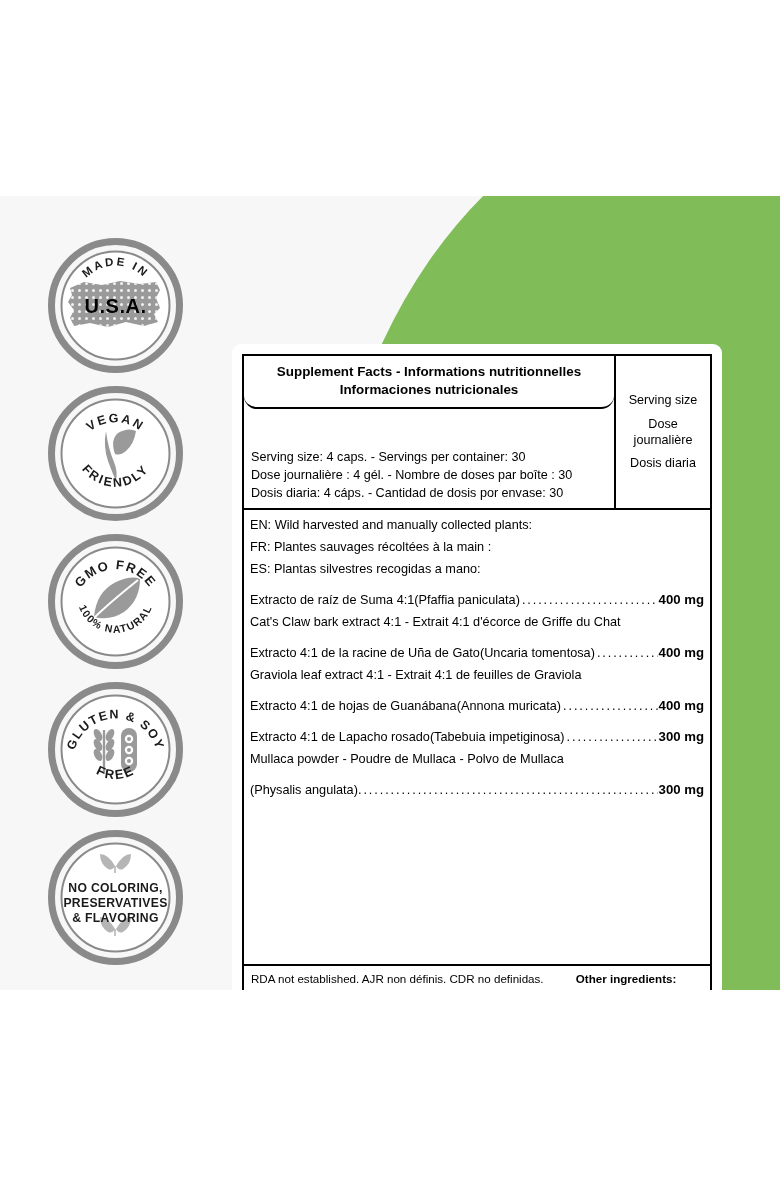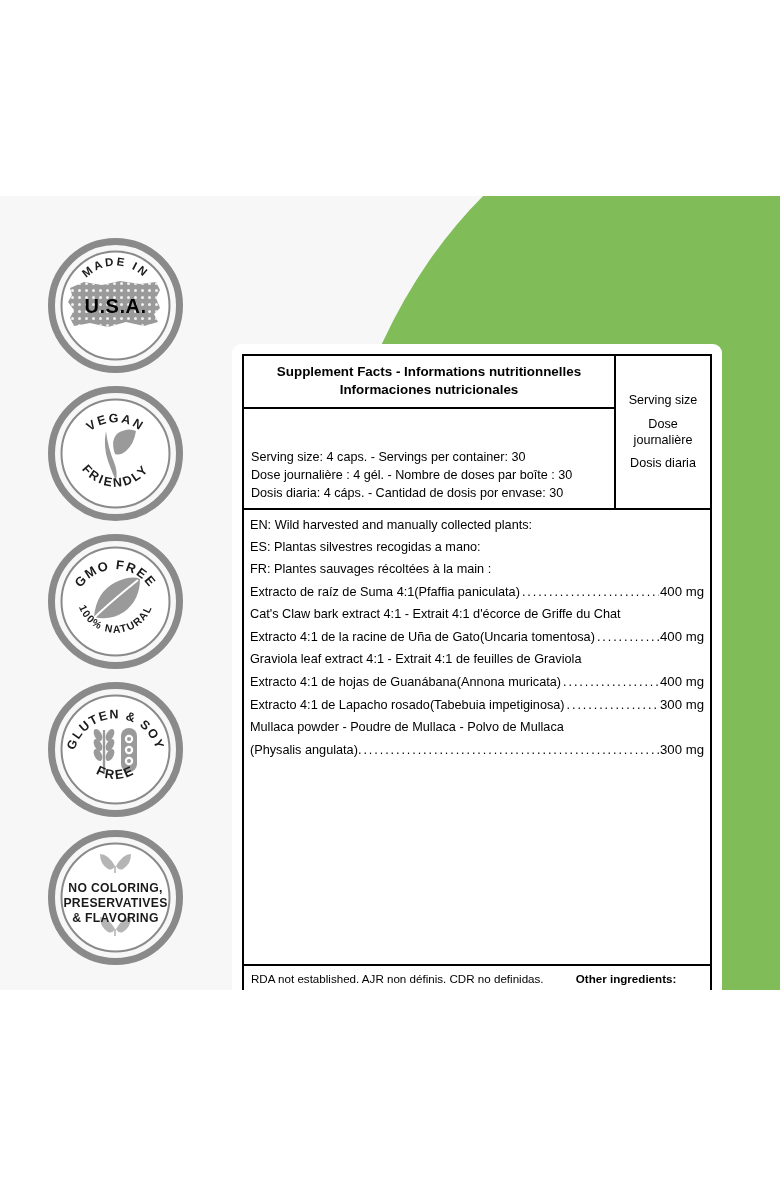--- a/index.html
+++ b/index.html
@@ -79,20 +79,21 @@
 
   .facts-top {
     display: flex;
     border-bottom: 2px solid #000;
   }
   .facts-top-left { flex: 1 1 auto; }
   .facts-title-cell {
     border-bottom: 2px solid #000;
     padding: 7px 6px 8px;
     text-align: center;
+    border-radius: 13px;
   }
   .facts-title-cell div {
     font-size: 13.4px;
     font-weight: bold;
     line-height: 1.35;
     color: #000;
   }
   .serving-cell { padding: 4px 7px 5px; margin-top: 36px; }
   .serving-cell div {
     font-size: 12.6px;
@@ -136,22 +137,23 @@
   .ing-latin { flex: 0 0 auto; }
   .ing-dots {
     flex: 1 1 auto;
     overflow: hidden;
     white-space: nowrap;
     letter-spacing: 1.9px;
     margin: 0 1px 0 2px;
   }
   .ing-amt {
     flex: 0 0 auto;
-    font-weight: normal;
+    font-weight: bold;
     font-size: 13.2px;
+    margin-top: 8px;
   }
 
   
   .facts-footer {
     padding: 5px 7px 6px;
     font-size: 11.6px;
     line-height: 1.42;
     color: #000;
   }
   .facts-footer b { font-weight: bold; padding-left: 29px; }
@@ -307,24 +309,24 @@
           <div>Dose journalière</div>
           <div>Dosis diaria</div>
         </div>
       </div>
 
       <div class="facts-body">
         <div class="ing-line">
           <span>EN: Wild harvested and manually collected plants:</span>
         </div>
         <div class="ing-line">
+          <span>FR: Plantes sauvages récoltées à la main :</span>
+        </div>
+        <div class="ing-line">
           <span>ES: Plantas silvestres recogidas a mano:</span>
-        </div>
-        <div class="ing-line">
-          <span>FR: Plantes sauvages récoltées à la main :</span>
         </div>
 
         <div>
             <div class="ing-line">
               <span class="ing-name">Extracto de raíz de Suma 4:1 </span>
               <span class="ing-latin">(Pfaffia paniculata)</span>
               <span class="ing-dots">..........................................................................................</span>
               <span class="ing-amt">400 mg</span>
             </div>
             <div class="ing-line">

